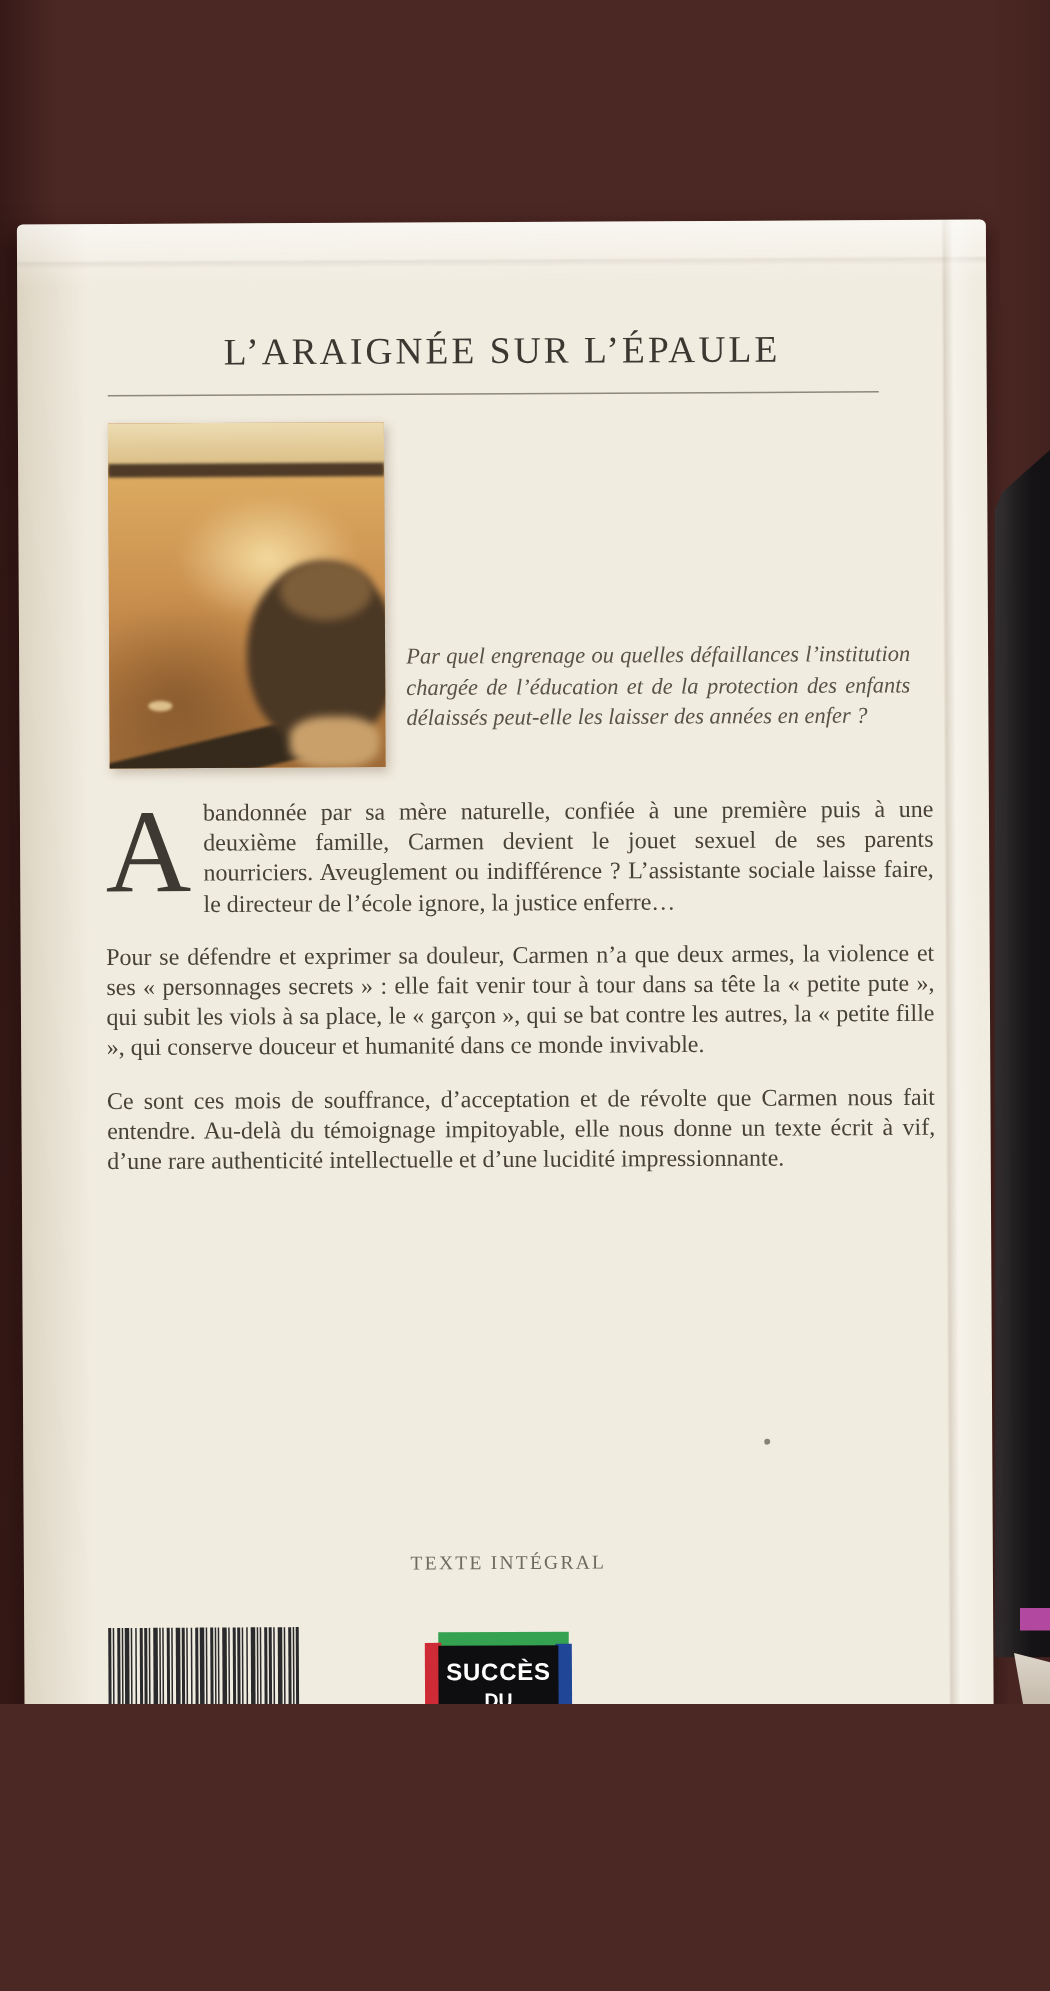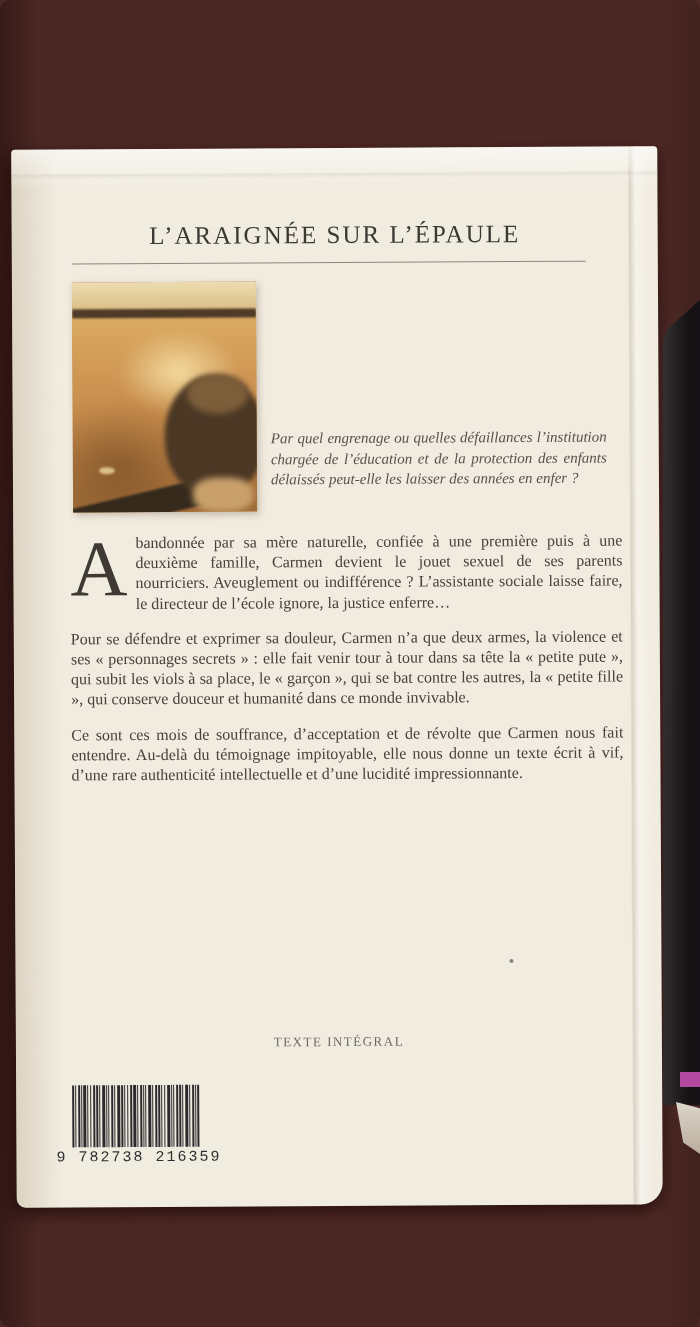--- a/index.html
+++ b/index.html
@@ -1,17 +1,17 @@
 <!DOCTYPE html>
 <html><head>
 <meta charset="utf-8">
 <style>
   html,body{margin:0;padding:0;background:#4c2824;}
-  .scene{position:relative;width:700px;height:1327px;overflow:hidden;
-         font-family:"Liberation Serif",serif;border-radius:11px;}
+  .scene{position:relative;width:700px;height:1136px;overflow:hidden;
+         font-family:"Liberation Serif",serif;}
 
   
   .fabric{position:absolute;inset:0;
     background:
       repeating-linear-gradient(90deg, rgba(0,0,0,0.07) 0 1px, transparent 1px 4px),
       repeating-linear-gradient(0deg, rgba(255,255,255,0.045) 0 1px, transparent 1px 3px),
       linear-gradient(180deg,#764239 0px,#6f3d37 58px,#5e322e 74px,#552d2a 140px,
         #4e2925 300px,#482521 55%,#4e2a25 78%,#6d4038 89%,#96five repeat 0,#9a5f55 91.5%,
         #a3665c 94%,#a8695f 100%);
   }
@@ -183,16 +183,27 @@
           <div style="width: 1px; margin-right: 2px;"></div>
           <div style="width: 3px; margin-right: 1px;"></div>
           <div style="width: 1px; margin-right: 2px;"></div>
           <div style="width: 2px; margin-right: 1px;"></div>
           <div style="width: 1px; margin-right: 1px;"></div>
           <div style="width: 2px; margin-right: 0px;"></div>
         </div>
       <div class="digits">9 782738 216359</div>
     </div>
 
+    <div class="logo">
+      <div class="logo-green"></div>
+      <div class="logo-blue"></div>
+      <div class="logo-red-left"></div>
+      <div class="logo-red-bottom"></div>
+      <div class="logo-black">
+        <span class="l1">SUCCÈS</span>
+        <span class="l2">DU</span>
+        <span class="l3">LIVRE</span>
+      </div>
+    </div>
 
     <div class="speck"></div>
   </div>
 </div>
 
 </body></html>

